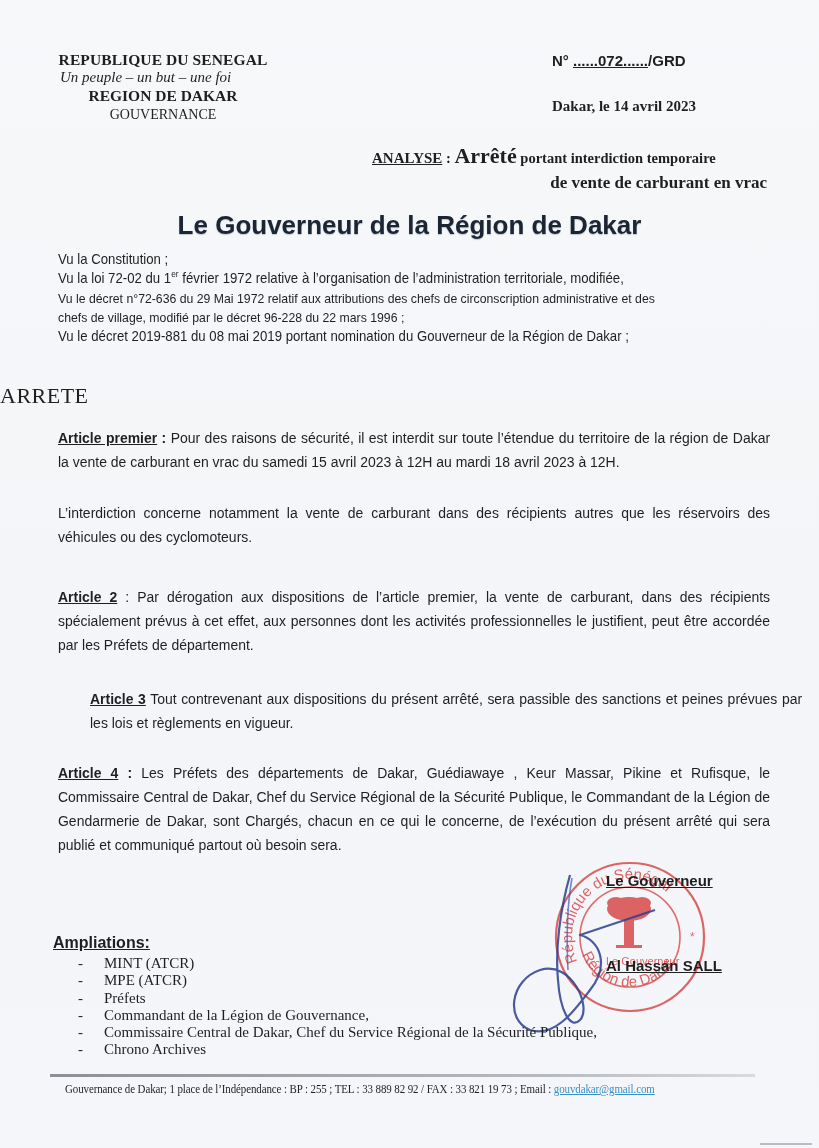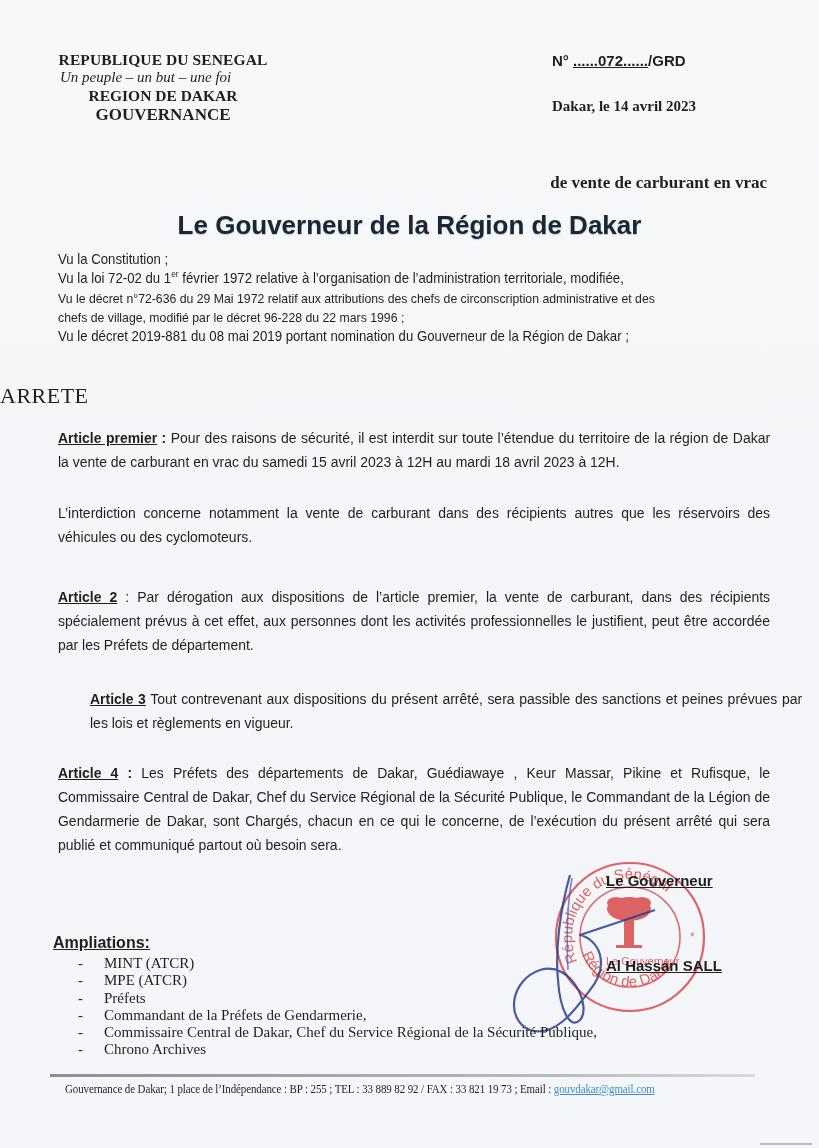--- a/index.html
+++ b/index.html
@@ -11,21 +11,21 @@
     }
     .serif { font-family: "Liberation Serif", "DejaVu Serif", serif; }
     .sans  { font-family: "Liberation Sans", "DejaVu Sans", sans-serif; }
     .cond  { font-family: "Liberation Sans Narrow", "Liberation Sans", "DejaVu Sans", sans-serif; }
 
     
     .hdr-left { position: absolute; left: 58px; top: 50px; width: 210px; text-align: center; }
     .hdr-left .l1 { font-weight: bold; font-size: 15.5px; letter-spacing: 0.1px; line-height: 19px; }
     .hdr-left .l2 { font-style: italic; font-size: 15px; line-height: 17px; text-align: left; padding-left: 2px; }
     .hdr-left .l3 { font-weight: bold; font-size: 15.5px; line-height: 19px; }
-    .hdr-left .l4 { font-weight: bold; font-size: 17px; line-height: 19px; }
+    .hdr-left .l4 { font-weight: normal; font-size: 14px; line-height: 19px; }
 
     
     .hdr-num { position: absolute; left: 552px; top: 52px; font-size: 15px; font-weight: bold; }
     .hdr-num .num { text-decoration: underline; font-weight: bold; }
     .hdr-date { position: absolute; left: 552px; top: 98px; font-size: 15px; font-weight: bold; }
 
     
     .analyse { position: absolute; left: 372px; top: 143px; font-size: 14.5px; font-weight: bold; }
     .analyse .lbl { text-decoration: underline; font-weight: bold; font-size: 15px; }
     .analyse .arrete-big { font-size: 22px; font-weight: bold; }
@@ -81,20 +81,23 @@
     <div class="l2">Un peuple – un but – une foi</div>
     <div class="l3">REGION DE DAKAR</div>
     <div class="l4">GOUVERNANCE</div>
   </div>
 
   <div class="hdr-num sans">
     <span>N° </span><span class="num">......072......</span><span>/GRD</span>
   </div>
   <div class="hdr-date serif">Dakar, le 14 avril 2023</div>
 
+  <div class="analyse serif">
+    <span class="lbl">ANALYSE</span><span> : </span><span class="arrete-big">Arrêté</span><span> portant interdiction temporaire</span>
+  </div>
   <div class="analyse2 serif">de vente de carburant en vrac</div>
 
   <div class="title sans">Le Gouverneur de la Région de Dakar</div>
 
   <div class="vu cond">
     <div>Vu la Constitution ;</div>
     <div><span>Vu la loi 72-02 du 1</span><sup>er</sup><span> février 1972 relative à l’organisation de l’administration territoriale, modifiée,</span></div>
     <div class="small">Vu le décret n°72-636 du 29 Mai 1972 relatif aux attributions des chefs de circonscription administrative et des</div>
     <div class="small">chefs de village, modifié par le décret 96-228 du 22 mars 1996 ;</div>
     <div>Vu le décret 2019-881 du 08 mai 2019 portant nomination du Gouverneur de la Région de Dakar ;</div>
@@ -169,21 +172,21 @@
     <li>
         <span class="dash">-</span>
         <span>MPE (ATCR)</span>
       </li>
     <li>
         <span class="dash">-</span>
         <span>Préfets</span>
       </li>
     <li>
         <span class="dash">-</span>
-        <span>Commandant de la Préfets de Gendarmerie,</span>
+        <span>Commandant de la Légion de Gouvernance,</span>
       </li>
     <li>
         <span class="dash">-</span>
         <span>Commissaire Central de Dakar, Chef du Service Régional de la Sécurité Publique,</span>
       </li>
     <li>
         <span class="dash">-</span>
         <span>Chrono Archives</span>
       </li>
   </ul>

